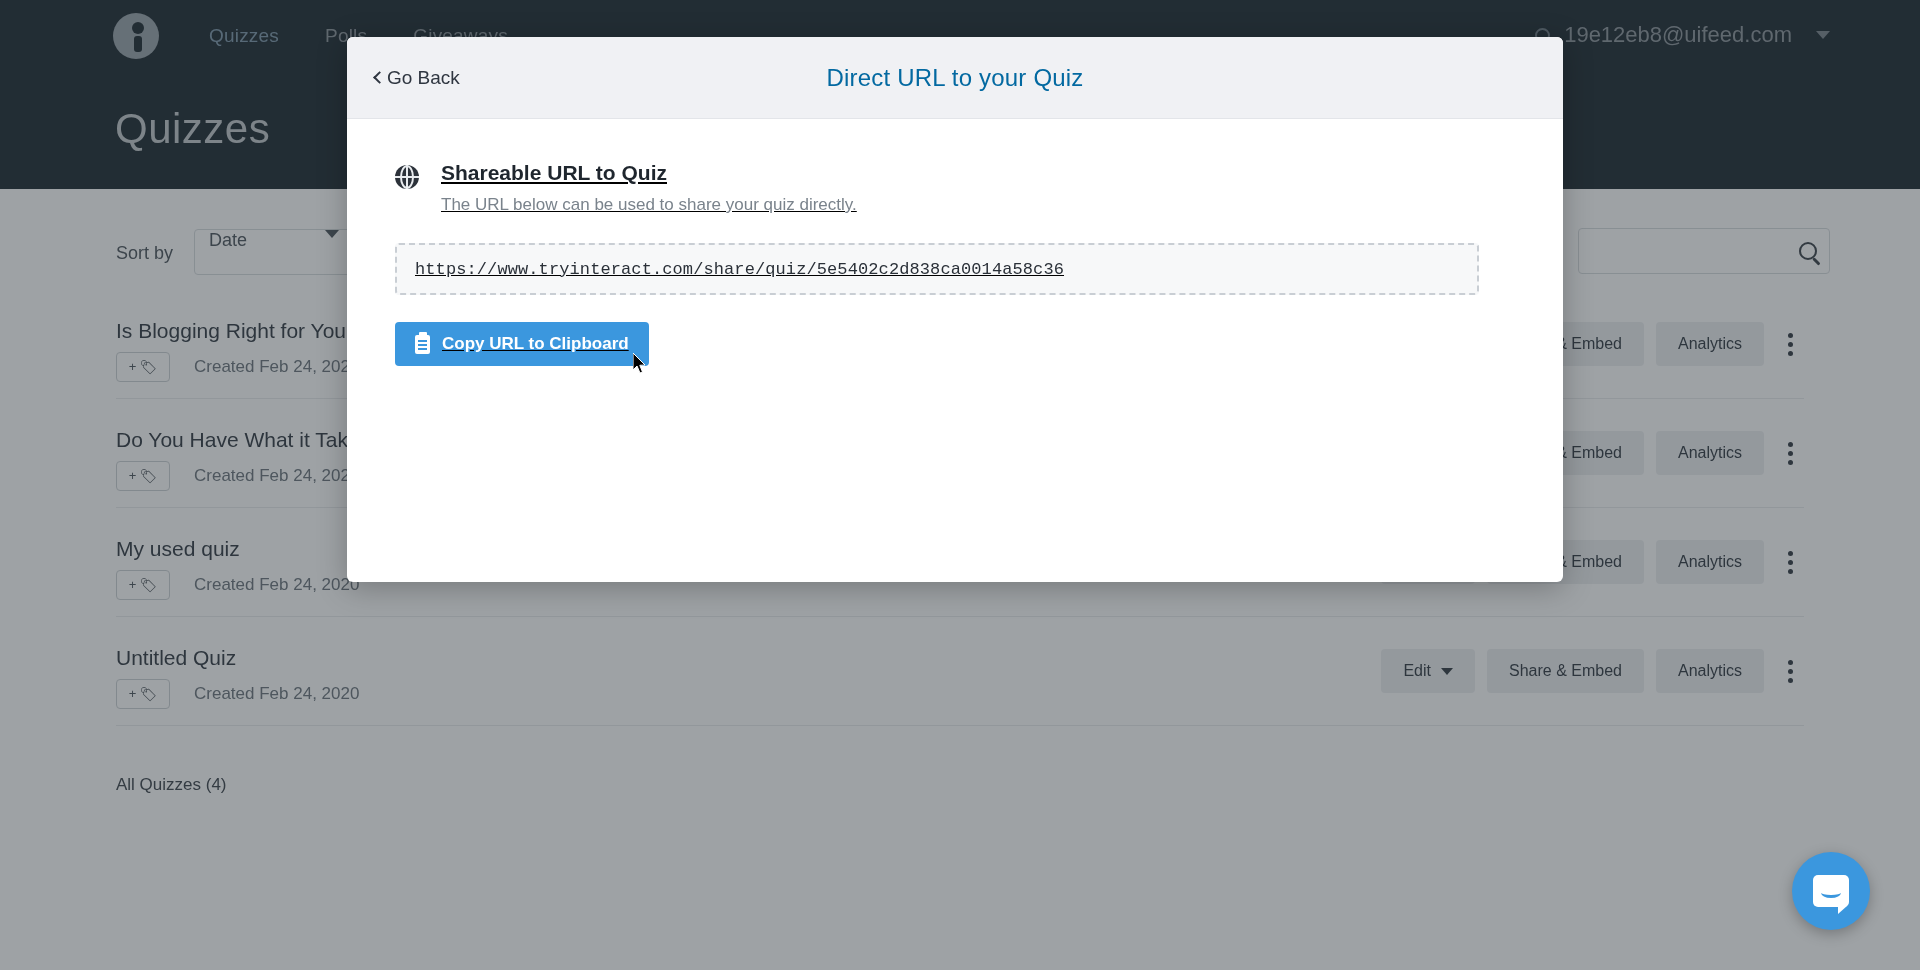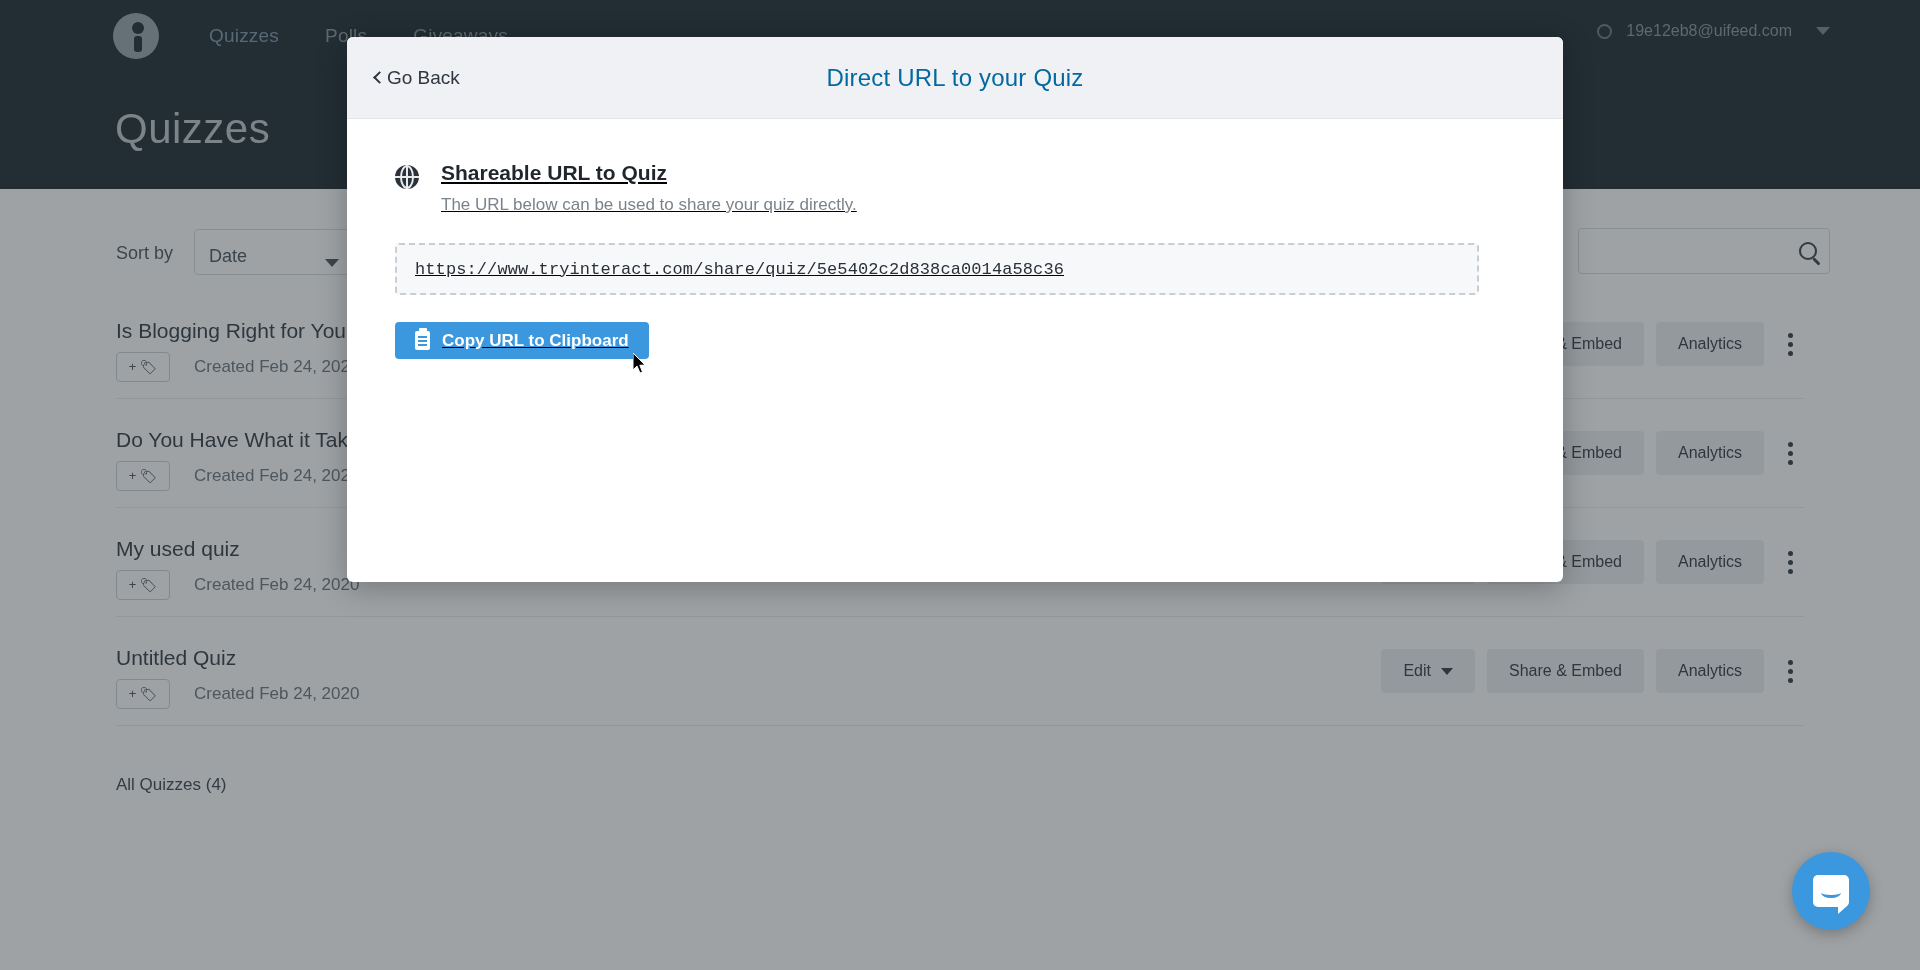--- a/index.html
+++ b/index.html
@@ -37,21 +37,21 @@
   .nav-links { display: flex; align-items: center; margin-left: 50px; gap: 46px; }
   .nav-link {
     font-size: 19px; color: #8d959c; letter-spacing: .2px;
     text-decoration: none; cursor: pointer;
   }
   .nav-link.active { color: #7f98ab; }
 
   .account {
     position: absolute; right: 90px; top: 22px;
     display: flex; align-items: center; gap: 14px;
-    color: #8d959c; font-size: 16px;
+    color: #8d959c; font-size: 22px;
   }
   .account-icon {
     width: 15px; height: 15px; border: 2px solid #6e7a83; border-radius: 50%;
   }
   .caret-down {
     width: 0; height: 0; border-left: 7px solid transparent;
     border-right: 7px solid transparent; border-top: 8px solid #7c858d;
     margin-left: 10px;
   }
 
@@ -72,21 +72,21 @@
     position: absolute; left: 0; top: 189px; width: 1920px; height: 90px;
     background: #ffffff;
   }
   .sortby-label {
     position: absolute; left: 116px; top: 243px;
     font-size: 18px; color: #4e565e;
   }
   .sort-select {
     position: absolute; left: 194px; top: 229px;
     width: 160px; height: 46px; border: 1px solid #d8dcdf; border-radius: 4px;
-    background: #fff; display: flex; align-items: flex-end; padding: 7px 14px;
+    background: #fff; display: flex; align-items: flex-start; padding: 0 14px;
     font-size: 18px; color: #4e565e; cursor: pointer;
   }
   .sort-select .chev {
     margin-left: auto; width: 0; height: 0;
     border-left: 7px solid transparent; border-right: 7px solid transparent;
     border-top: 8px solid #4e565e;
   }
   .search-box {
     position: absolute; right: 90px; top: 228px;
     width: 252px; height: 46px; border: 1px solid #d8dcdf; border-radius: 4px;
@@ -201,21 +201,21 @@
   .url-field {
     margin: 28px 0 0 48px; width: 1084px; height: 52px;
     border: 2px dashed #c9ced4; border-radius: 4px; background: #f7f8f9;
     display: flex; align-items: center; padding: 0 18px;
   }
   .url-text {
     font-family: "Liberation Mono", monospace; font-size: 17px; color: #2a3038;
     letter-spacing: .1px;
   }
   .copy-btn {
-    margin: 27px 0 0 48px; height: 37px; padding: 0 20px;
+    margin: 27px 0 0 48px; height: 44px; padding: 0 20px;
     background: #3b97de; border: none; border-radius: 4px;
     color: #ffffff; font-size: 17px; font-family: inherit; font-weight: bold;
     display: flex; align-items: center; gap: 12px; cursor: pointer;
   }
   .clip-icon {
     width: 15px; height: 19px; background: #ffffff; border-radius: 2px;
     position: relative; flex: none;
   }
   .clip-icon::before {
     content: ""; position: absolute; left: 3.5px; top: -3px;

